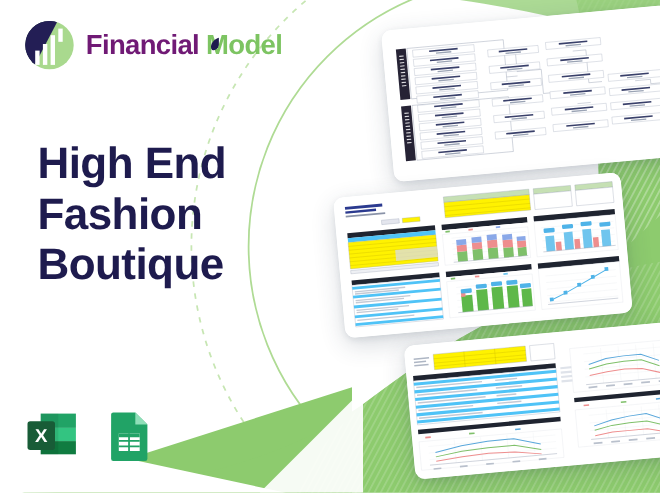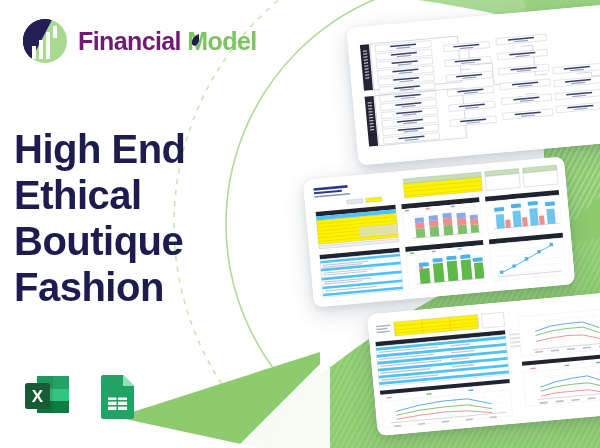--- a/index.html
+++ b/index.html
@@ -17,21 +17,21 @@
   
   .logo-row { position:absolute; left:22px; top:18px; display:flex; align-items:center; gap:10px; }
   .logo-mark { width:46px; height:46px; flex:0 0 46px; }
   .logo-text { font-size:25px; font-weight:bold; letter-spacing:-0.6px; white-space:nowrap; position:relative; }
   .logo-text .t-dark { color:#701a75; }
   .logo-text .t-green { color:#7DC462; }
   .leaf { position:absolute; width:9px; height:13px; left:113px; top:7px; }
 
   
   .headline {
-    position:absolute; left:14px; top:126px;
+    position:absolute; left:34px; top:126px;
     color:#1E1B4E; font-size:40px; font-weight:bold;
     line-height:46px; letter-spacing:-0.5px;
   }
   .headline span { display:block; }
 
   
   .apps { position:absolute; left:22px; top:371px; display:flex; gap:20px; }
   .app-ico { width:50px; height:50px; }
 
   
@@ -110,23 +110,22 @@
     <div class="logo-text">
       <span class="t-dark">Financial</span><span> </span><span class="t-green">Model</span>
       <svg class="leaf" viewBox="0 0 9 13">
         <path d="M8 0 C3 2 0 6 1 10 C2 13 7 12 8 7 Z" fill="#1E1B4E"></path>
       </svg>
     </div>
   </div>
 
   <div class="headline">
     <span>High End</span>
-    <span>Ethical</span>
+    <span>Fashion</span>
     <span>Boutique</span>
-    <span>Fashion</span>
   </div>
 
   <div class="apps">
     <svg class="app-ico" viewBox="0 0 50 50">
       <rect x="15" y="5" width="32" height="13" fill="#21A366"></rect>
       <rect x="15" y="18" width="32" height="12" fill="#33C481"></rect>
       <rect x="15" y="30" width="32" height="12" fill="#107C41"></rect>
       <rect x="15" y="5" width="16" height="37" fill="#000" opacity="0.08"></rect>
       <rect x="3" y="12" width="25" height="26" rx="2.5" fill="#185C37"></rect>
       <text x="15.5" y="31" font-family="Liberation Sans, sans-serif" font-size="17" font-weight="bold" fill="#ffffff" text-anchor="middle">X</text>

